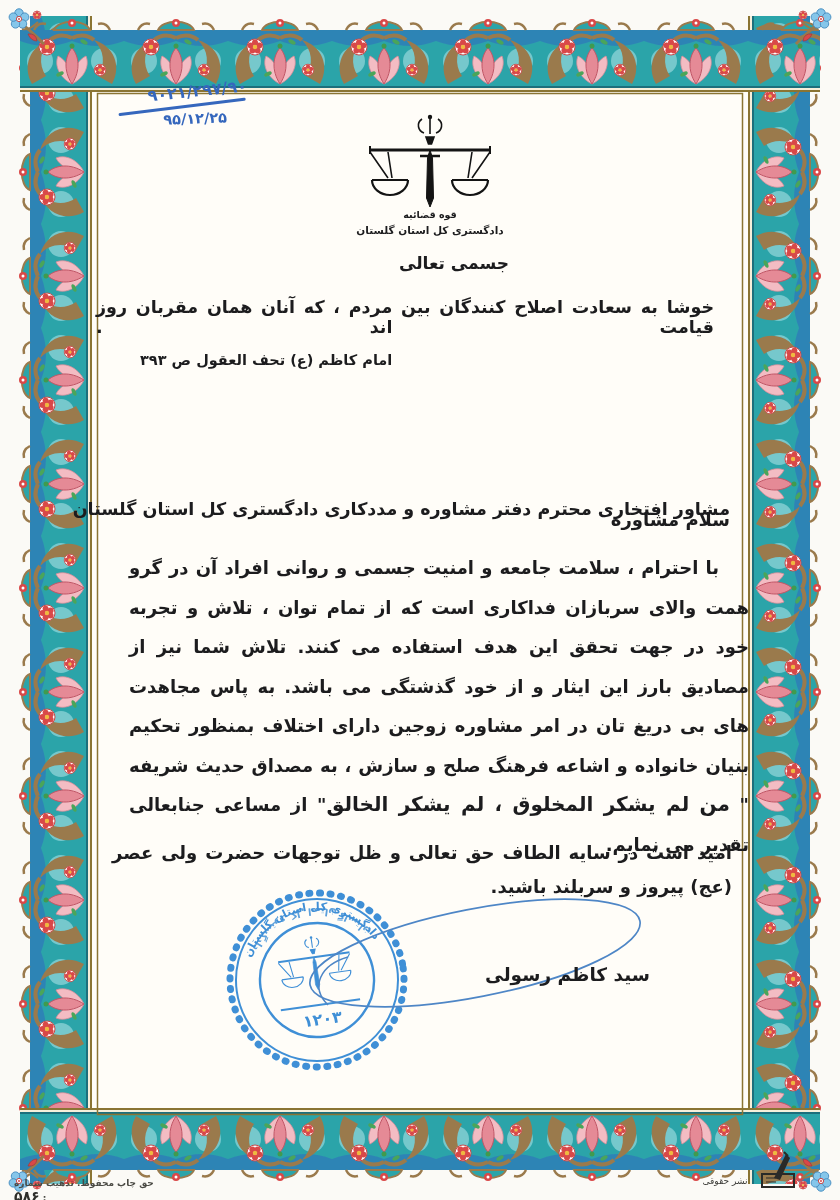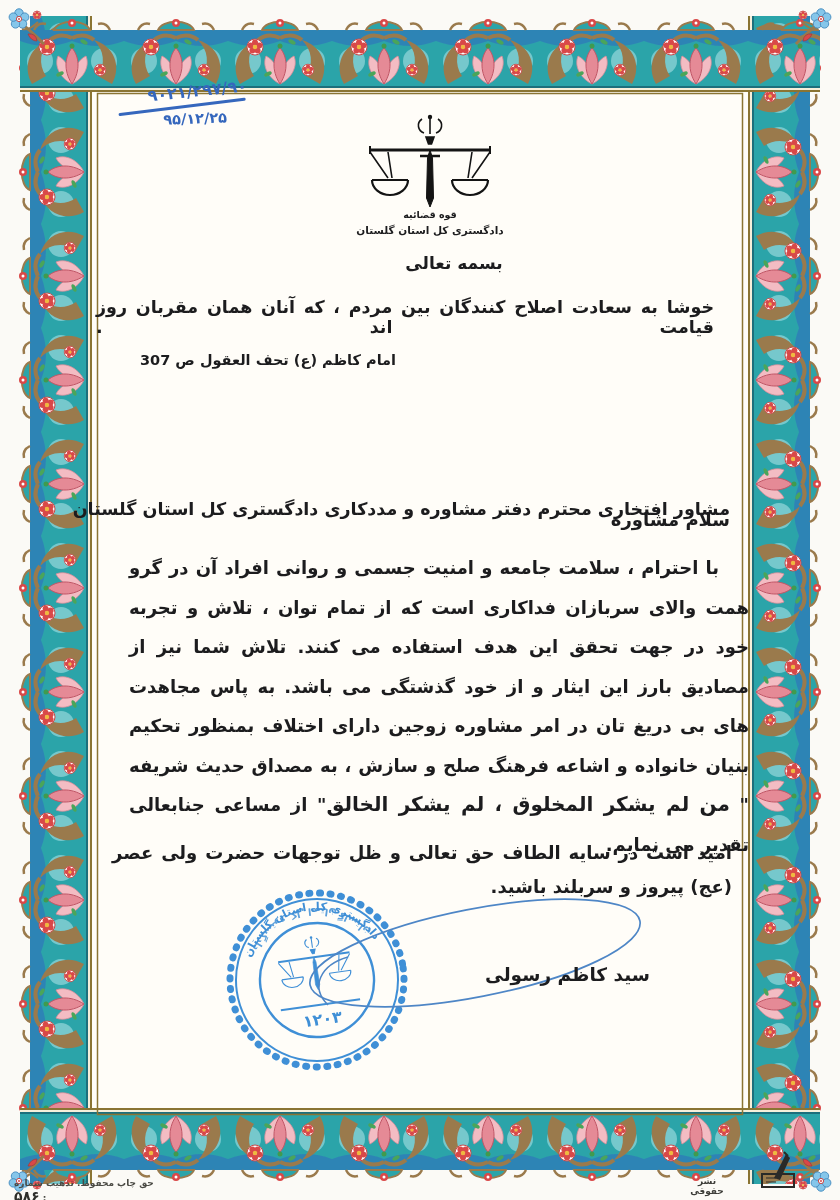--- a/index.html
+++ b/index.html
@@ -26,21 +26,21 @@
   
   .p1 { left:112px; top:548px; width:620px; font-size:18px; line-height:39.5px; text-align:justify; text-indent:30px;margin-left:17px; }
   .p1 .q { font-size:20px; }
   .p2 { left:112px; top:836px; width:620px; font-size:18px; line-height:34px; text-align:justify; }
   
   .sname { right:190px; top:964px; font-size:18.5px; }
   .stitle { right:198px; top:1012px; font-size:19.5px; }
   
   .foot-l { left:14px; top:1178px; width:170px; direction:rtl; text-align:left; color:#4a4a44; font-size:9px; font-weight:bold; }
   .foot-l .num { font-size:14px; color:#2e2e2a; margin-right:3px; }
-  .foot-r { left:680px; top:1176px; width:54px; font-size:9px; color:#3c3c38; font-weight:bold; text-align:center; }
+  .foot-r { left:698px; top:1176px; width:54px; font-size:9px; color:#3c3c38; font-weight:normal; text-align:center; }
   svg text { font-family:"DejaVu Sans", sans-serif; }
 </style>
 </head>
 <body>
 
 <div id="page">
 
   <svg class="abs" style="left:0;top:0" width="840" height="1200" viewBox="0 0 840 1200">
     <defs>
       <g id="btile">
@@ -154,24 +154,24 @@
       <path d="M15,42 L33,68 M33,42 L37,68"></path>
       <path d="M135,42 L117,68 M117,42 L113,68"></path>
       <path d="M17,70 H53" stroke-width="2"></path>
       <path d="M17,70 A 18,15 0 0 0 53,70" stroke-width="2.2"></path>
       <path d="M97,70 H133" stroke-width="2"></path>
       <path d="M97,70 A 18,15 0 0 0 133,70" stroke-width="2.2"></path>
     </g>
   </svg>
   <div class="abs txt org1">قوه قضائیه</div>
   <div class="abs txt org2">دادگستری کل استان گلستان</div>
-  <div class="abs txt besm">بسمه تعالی</div>
+  <div class="abs txt besm">جسمی تعالی</div>
 
   <div class="abs txt hadith">خوشا به سعادت اصلاح کنندگان بین مردم ، که آنان همان مقربان روز قیامت اند .</div>
-  <div class="abs txt hsource">امام کاظم (ع) تحف العقول ص 307</div>
+  <div class="abs txt hsource">امام کاظم (ع) تحف العقول ص ۳۹۳</div>
 
   <div class="abs txt rtitle">مشاور افتخاری محترم دفتر مشاوره و مددکاری دادگستری کل استان گلستان</div>
   <div class="abs txt rsalam">سلام مشاوره</div>
 
   <p class="abs txt p1"><span>با احترام ، سلامت جامعه و امنیت جسمی و روانی افراد آن در گرو همت والای سربازان فداکاری است که از تمام توان ، تلاش و تجربه خود در جهت تحقق این هدف استفاده می کنند. تلاش شما نیز از مصادیق بارز این ایثار و از خود گذشتگی می باشد. به پاس مجاهدت های بی دریغ تان در امر مشاوره زوجین دارای اختلاف بمنظور تحکیم بنیان خانواده و اشاعه فرهنگ صلح و سازش ، به مصداق حدیث شریفه " </span><span class="q">من لم یشکر المخلوق ، لم یشکر الخالق</span><span>" از مساعی جنابعالی تقدیر می نمایم.</span></p>
   <p class="abs txt p2">امید است در سایه الطاف حق تعالی و ظل توجهات حضرت ولی عصر (عج) پیروز و سربلند باشید.</p>
 
   <svg class="abs" style="left:222px;top:885px" width="190" height="190" viewBox="0 0 190 190">
     <g transform="rotate(-8 95 95)" opacity="0.92">
       <circle cx="95" cy="95" r="87" fill="none" stroke="#2f86d4" stroke-width="7" stroke-dasharray="1 9.6" stroke-linecap="round"></circle>

